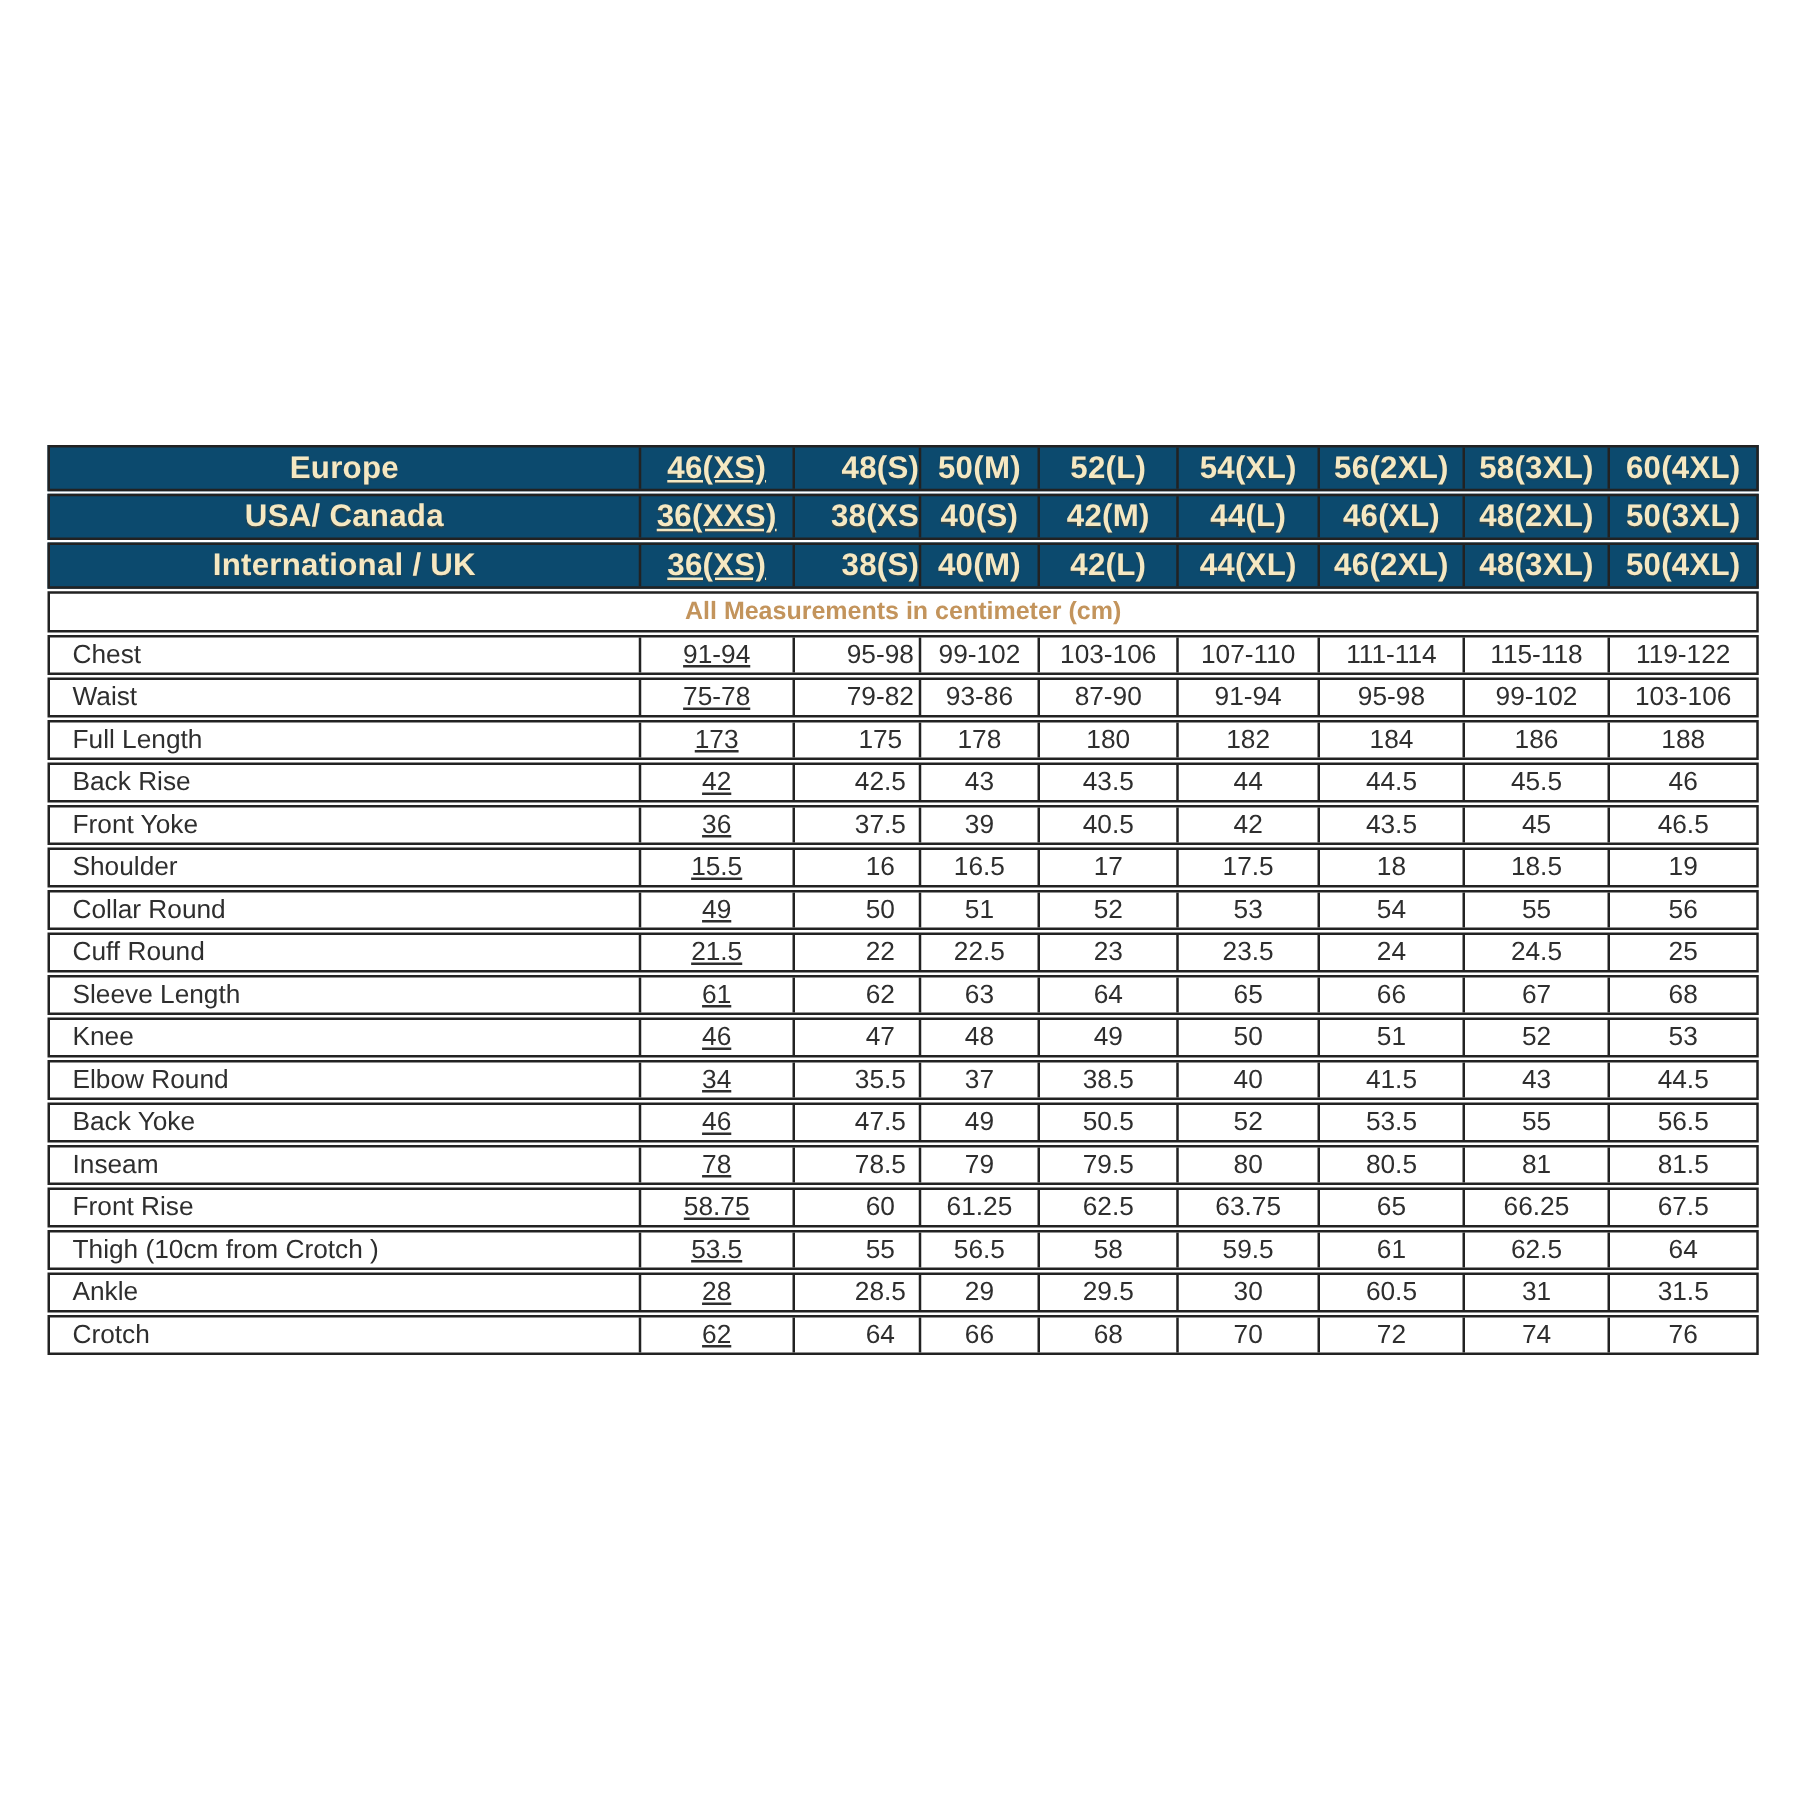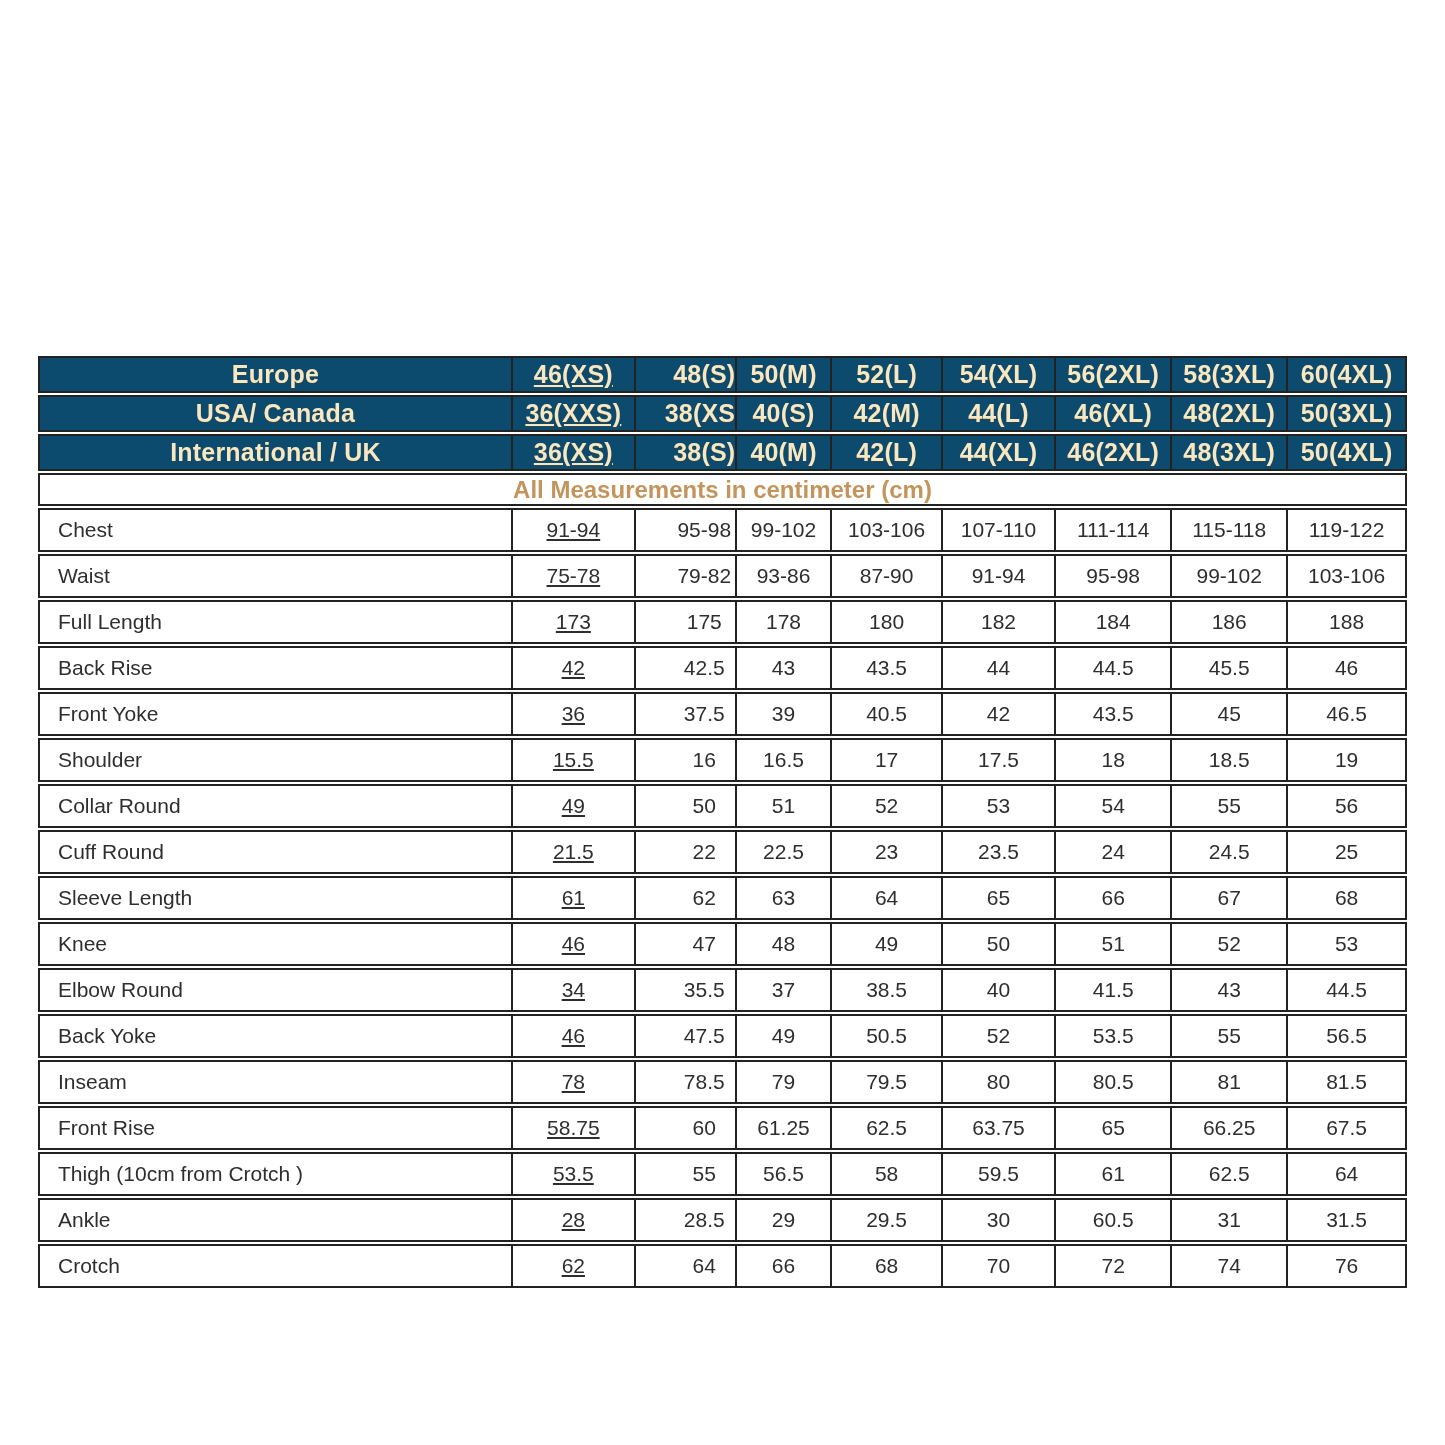--- a/index.html
+++ b/index.html
@@ -34,21 +34,21 @@
     background: #0c4a6e;
   }
 
   .subtitle-row {
     height: 33px;
     justify-content: center;
     align-items: center;
   }
 
   .measure-row {
-    height: 44px;
+    height: 32px;
   }
 
   .cell {
     display: flex;
     align-items: center;
     overflow: hidden;
   }
 
   .label-cell {
     width: 34.5%;
@@ -77,21 +77,21 @@
     color: #F5E8C2;
     font-weight: bold;
     font-size: 25px;
     letter-spacing: 0.2px;
     text-shadow: 0 1px 1px rgba(120,60,0,0.35);
   }
 
   .subtitle-text {
     color: #C3945C;
     font-weight: bold;
-    font-size: 24px;
+    font-size: 20px;
   }
 
   .measure-row .cell {
     color: #2e2e2e;
     font-size: 21px;
   }
 </style>
 </head>
 <body>
 

